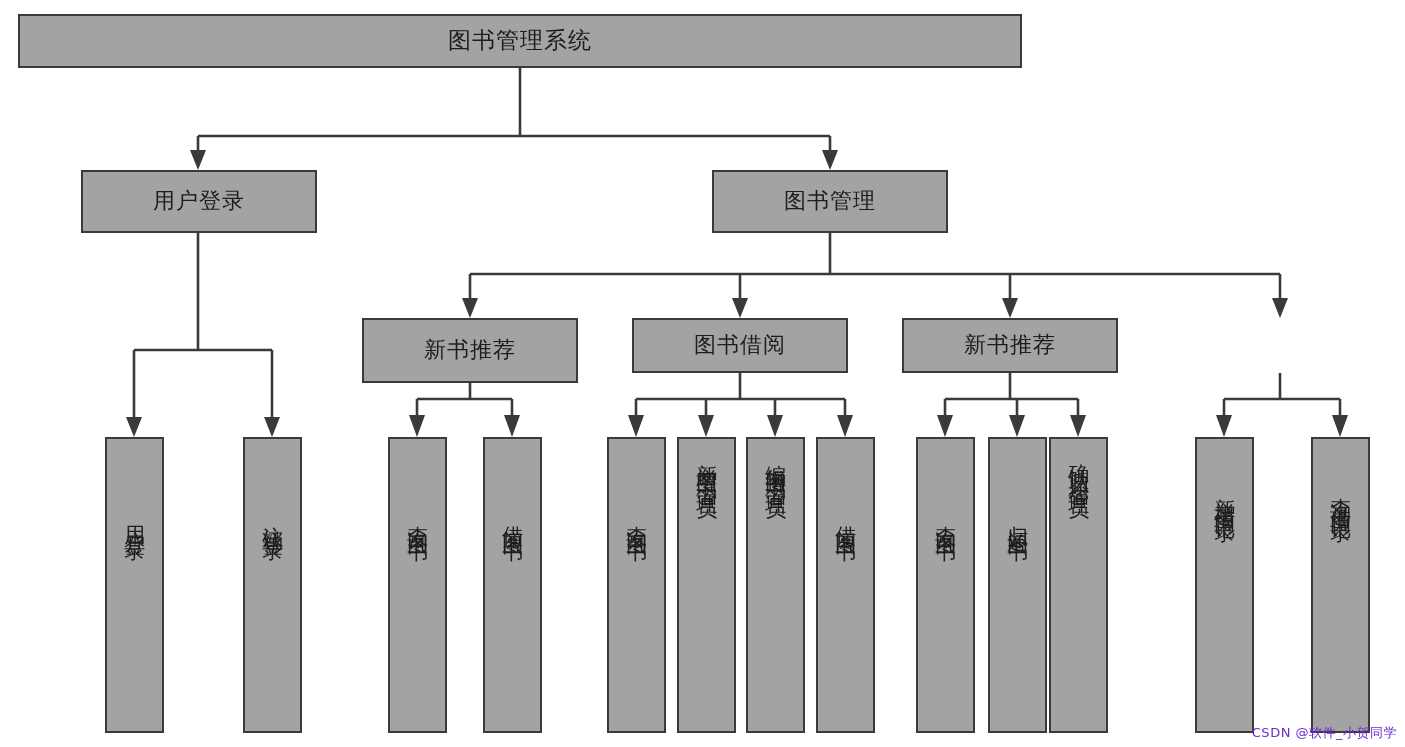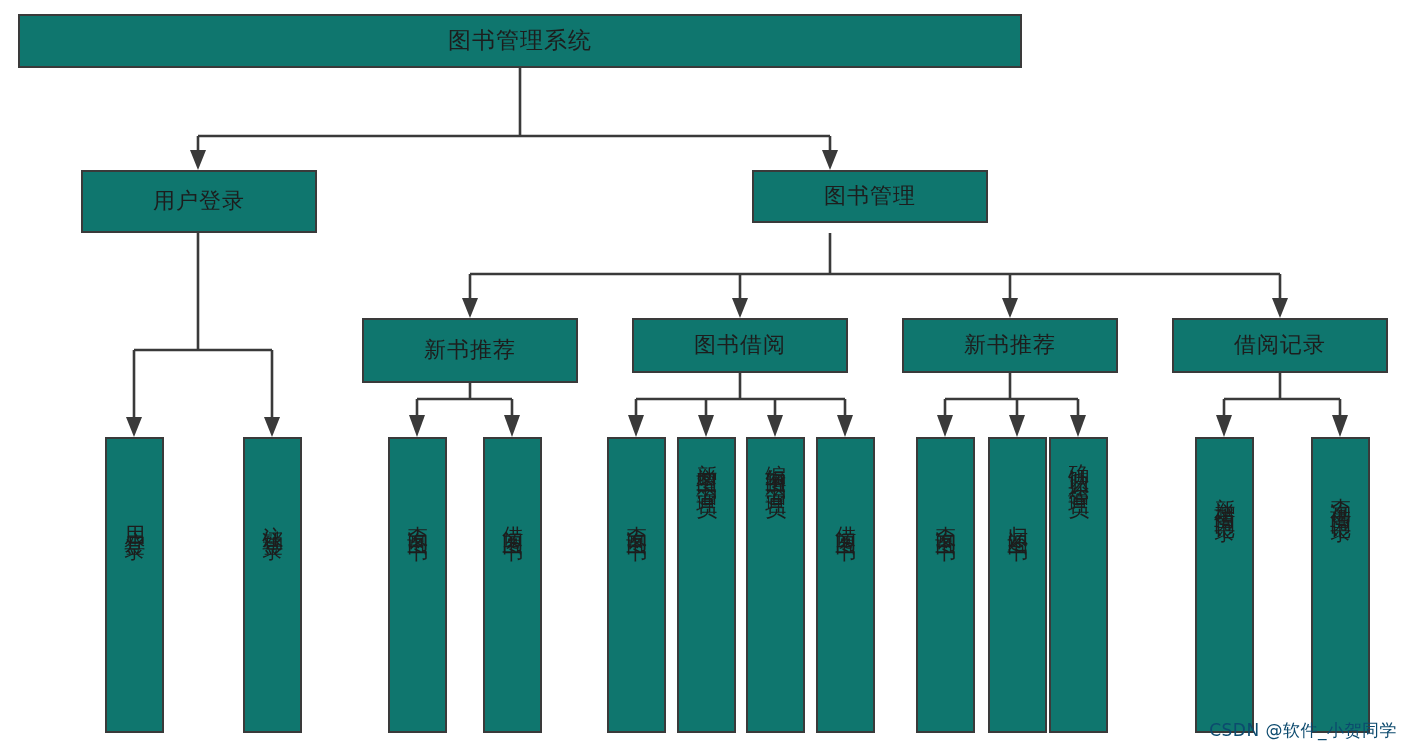--- a/index.html
+++ b/index.html
@@ -37,21 +37,21 @@
   }
   #connectors polygon.arrowhead {
     fill: #3a3a3a;
     stroke: none;
   }
 
   
   .node {
     position: absolute;
     box-sizing: border-box;
-    background: #0f766e;
+    background: #a3a3a3;
     border: 2.6px solid #3a3a3a;
     display: flex;
     align-items: center;
     justify-content: center;
     color: #1d1d1d;
   }
 
   .node.horizontal {
     font-size: 22px;
     letter-spacing: 1px;
@@ -77,22 +77,22 @@
     letter-spacing: 5px;
     white-space: nowrap;
     display: block;
   }
 
   
   #watermark {
     position: absolute;
     right: 8px;
     bottom: 5px;
-    font-size: 17px;
-    color: #0c4a6e;
+    font-size: 13px;
+    color: #6d28d9;
     letter-spacing: 0.5px;
     white-space: nowrap;
     user-select: none;
   }
 </style>
 </head>
 <body>
 
 <div id="diagram-root">
 
@@ -159,39 +159,36 @@
   </svg>
 
   <div class="node horizontal root" style="left:18px; top:14px; width:1004px; height:54px;">
     <span>图书管理系统</span>
   </div>
 
   <div class="node horizontal" style="left:81px; top:170px; width:236px; height:63px;">
     <span>用户登录</span>
   </div>
 
-  <div class="node horizontal" style="left:752px; top:170px; width:236px; height:53px;">
+  <div class="node horizontal" style="left:712px; top:170px; width:236px; height:63px;">
     <span>图书管理</span>
   </div>
 
   <div class="node horizontal" style="left:362px; top:318px; width:216px; height:65px;">
     <span>新书推荐</span>
   </div>
 
   <div class="node horizontal" style="left:632px; top:318px; width:216px; height:55px;">
     <span>图书借阅</span>
   </div>
 
   <div class="node horizontal" style="left:902px; top:318px; width:216px; height:55px;">
     <span>新书推荐</span>
   </div>
 
-  <div class="node horizontal" style="left:1172px; top:318px; width:216px; height:55px;">
-    <span>借阅记录</span>
-  </div>
 
   <div class="node vertical" style="left:105px; top:437px; width:59px; height:296px; padding-top:70px;">
     <span class="vlabel">用户登录</span>
   </div>
 
   <div class="node vertical" style="left:243px; top:437px; width:59px; height:296px; padding-top:70px;">
     <span class="vlabel">注销登录</span>
   </div>
 
   <div class="node vertical" style="left:388px; top:437px; width:59px; height:296px; padding-top:70px;">

